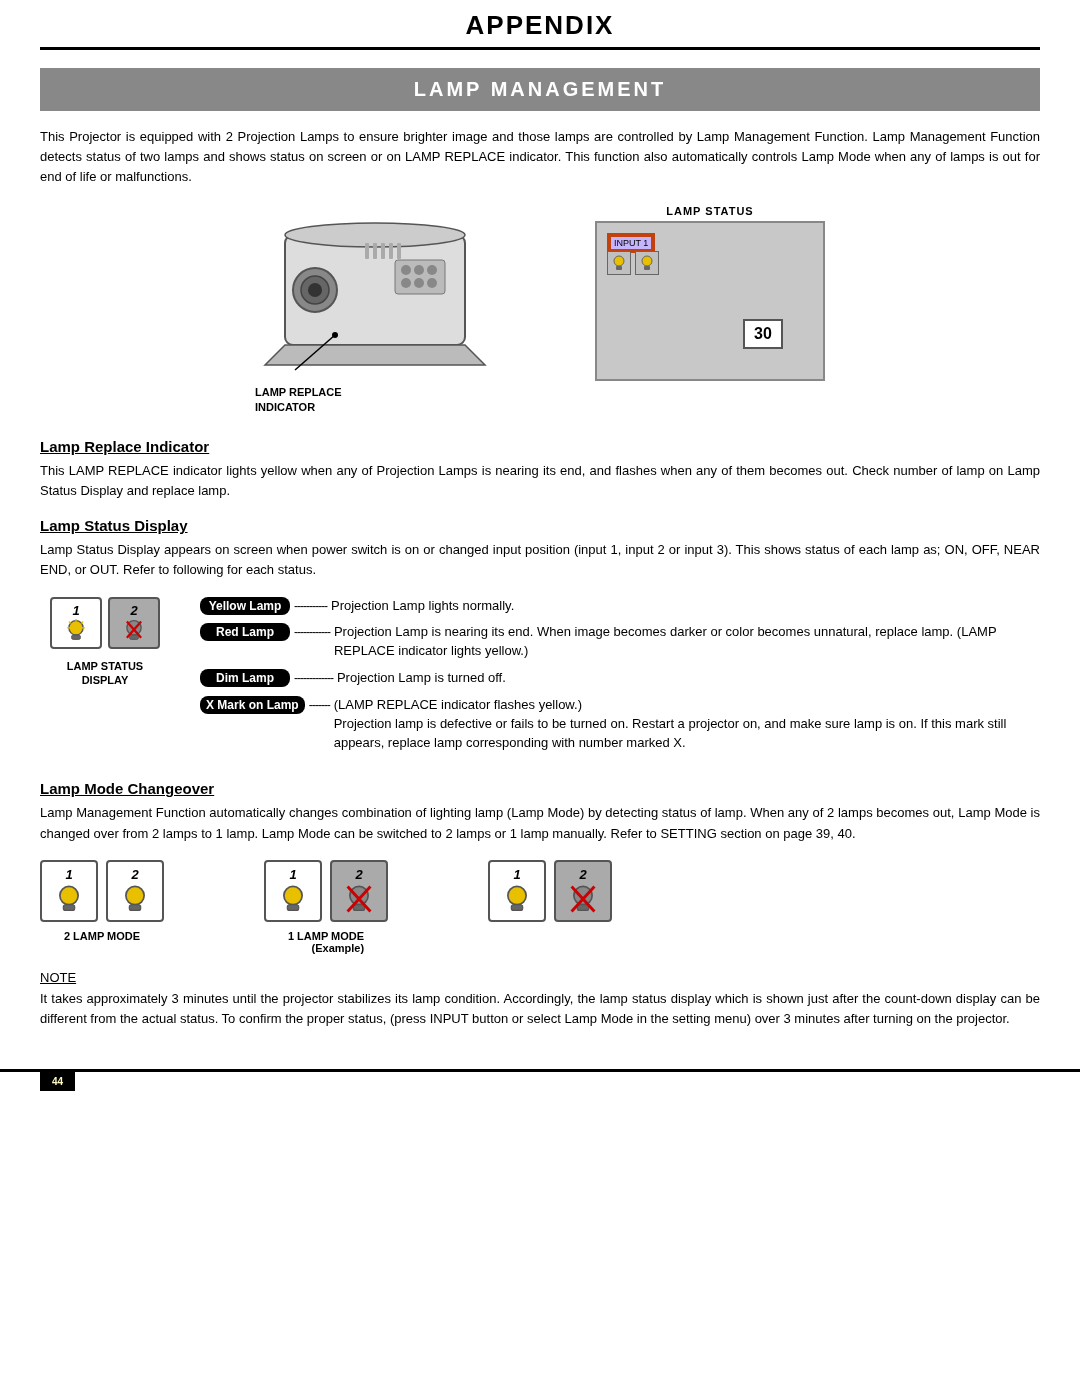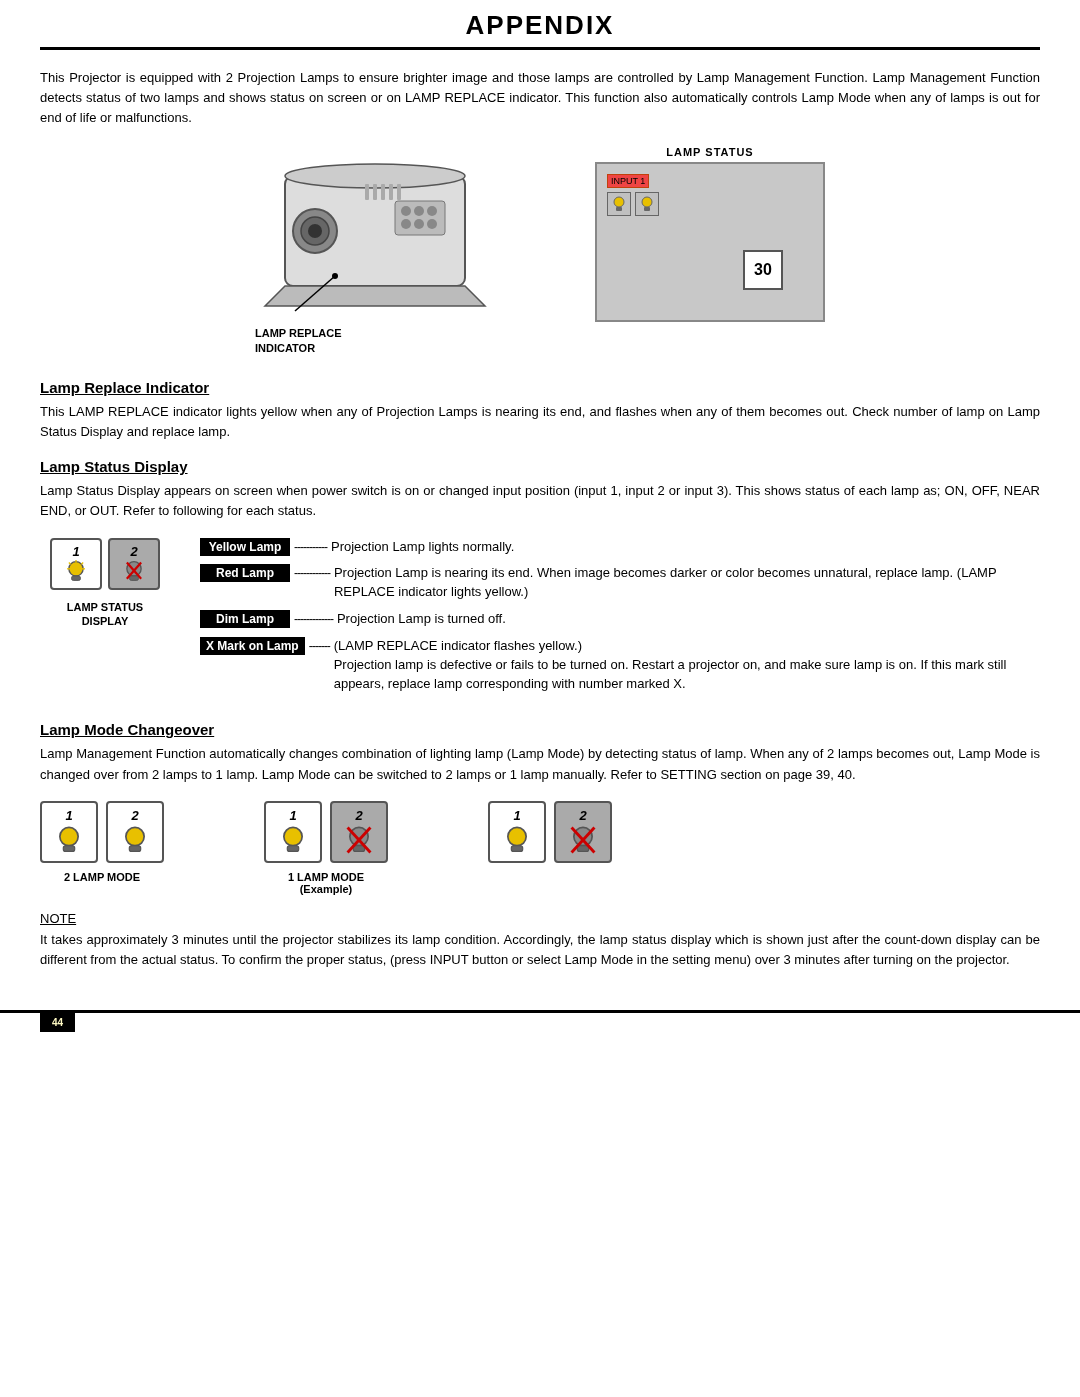--- a/index.html
+++ b/index.html
@@ -95,21 +95,21 @@
       position: relative;
       display: flex;
       align-items: center;
       justify-content: center;
     }
 
     .number-box {
       border: 2px solid #555;
       background: #fff;
       width: 40px;
-      height: 40px;
+      height: 30px;
       display: flex;
       align-items: center;
       justify-content: center;
       font-size: 16px;
       font-weight: bold;
       position: absolute;
       bottom: 30px;
       right: 40px;
       text-align: right;
     }
@@ -198,20 +198,21 @@
     .legend-tag {
       background: #000;
       color: #fff;
       font-size: 12px;
       font-weight: bold;
       padding: 2px 6px;
       white-space: nowrap;
       min-width: 90px;
       text-align: center;
       flex-shrink: 0;
+      border-radius: 8px;
     }
 
     .legend-dashes {
       font-size: 12px;
       letter-spacing: -1px;
       flex-shrink: 0;
       padding: 2px 4px;
       white-space: nowrap;
     }
 
@@ -295,20 +296,23 @@
   </style>
 </head>
 <body>
 
 <div class="page-wrapper">
 
   <div class="page-header">
     <h1>APPENDIX</h1>
   </div>
 
+  <div class="section-title-box">
+    <h2>LAMP MANAGEMENT</h2>
+  </div>
 
   <p class="intro-text">This Projector is equipped with 2 Projection Lamps to ensure brighter image and those lamps are controlled by Lamp Management Function.  Lamp Management Function detects status of two lamps and shows status on screen or on LAMP REPLACE indicator.  This function also automatically controls Lamp Mode when any of lamps is out for end of life or malfunctions.</p>
 
   <div class="diagram-row">
 
     <div class="projector-diagram">
       <div class="projector-img-area">
         
         <svg viewBox="0 0 260 180" width="260" height="180">
 
@@ -342,21 +346,21 @@
       </div>
       <div class="lamp-replace-label" style="white-space:pre-line; font-size:11px; font-weight:bold;">LAMP REPLACE
 INDICATOR</div>
     </div>
 
     <div class="lamp-status-diagram">
       <div class="lamp-status-label-top">LAMP STATUS</div>
       <div class="lamp-status-screen">
 
         <div style="position:absolute; top:10px; left:10px; display:flex; gap:4px;">
-          <div style="font-size:9px; background:#ef4444; border:1px solid #c2410c; padding:1px 3px;">INPUT 1</div>
+          <div style="font-size:9px; background:#c4b5fd; border:4px solid #c2410c; padding:1px 3px;">INPUT 1</div>
         </div>
         <div style="position:absolute; top:28px; left:10px; display:flex; gap:4px;">
 
           <div style="border:1px solid #666; width:24px; height:24px; background:#c0c0c0; display:flex; align-items:center; justify-content:center;">
             <svg width="18" height="18" viewBox="0 0 18 18">
               <circle cx="9" cy="7" r="5" fill="#e8c000" stroke="#666" stroke-width="1"></circle>
               <rect x="6" y="12" width="6" height="4" rx="1" fill="#666"></rect>
             </svg>
           </div>
 
@@ -483,21 +487,21 @@
         <div class="lamp-icon-box crossed" style="width:58px; height:62px;">
           <span class="lamp-number">2</span>
           <svg width="32" height="32" viewBox="0 0 28 28">
             <circle cx="14" cy="11" r="8" fill="#888" stroke="#555" stroke-width="1.5"></circle>
             <rect x="9" y="19" width="10" height="5" rx="2" fill="#666" stroke="#555" stroke-width="1"></rect>
             <line x1="4" y1="3" x2="24" y2="25" stroke="#c00" stroke-width="2.5"></line>
             <line x1="24" y1="3" x2="4" y2="25" stroke="#c00" stroke-width="2.5"></line>
           </svg>
         </div>
       </div>
-      <div class="mode-label" style="white-space:pre-line;">1 LAMP MODE
+      <div class="mode-label" style="white-space:pre-line;text-align:right;">1 LAMP MODE
 (Example)</div>
     </div>
 
     <div class="mode-group" style="margin-left:60px;">
       <div class="mode-lamps-row">
         <div class="lamp-icon-box" style="width:58px; height:62px;">
           <span class="lamp-number">1</span>
           <svg width="32" height="32" viewBox="0 0 28 28">
             <circle cx="14" cy="11" r="8" fill="#e8c000" stroke="#555" stroke-width="1.5"></circle>
             <rect x="9" y="19" width="10" height="5" rx="2" fill="#666" stroke="#555" stroke-width="1"></rect>

